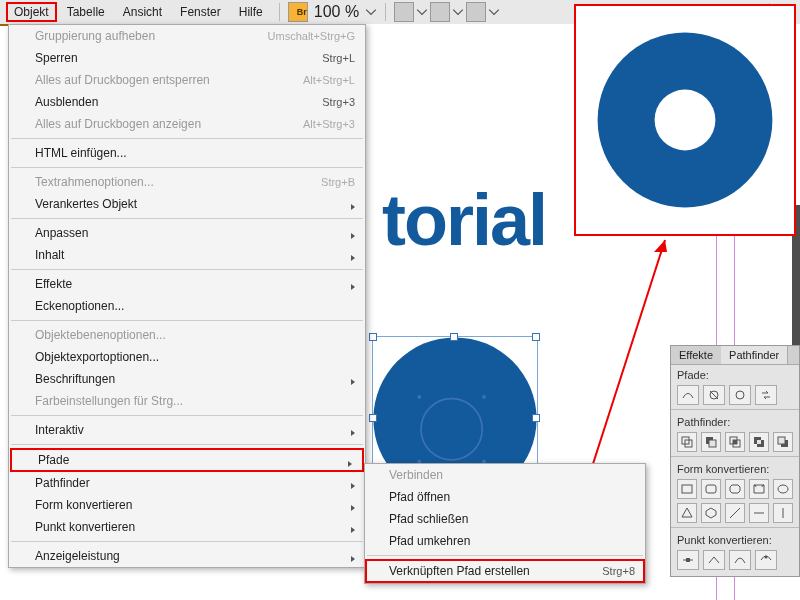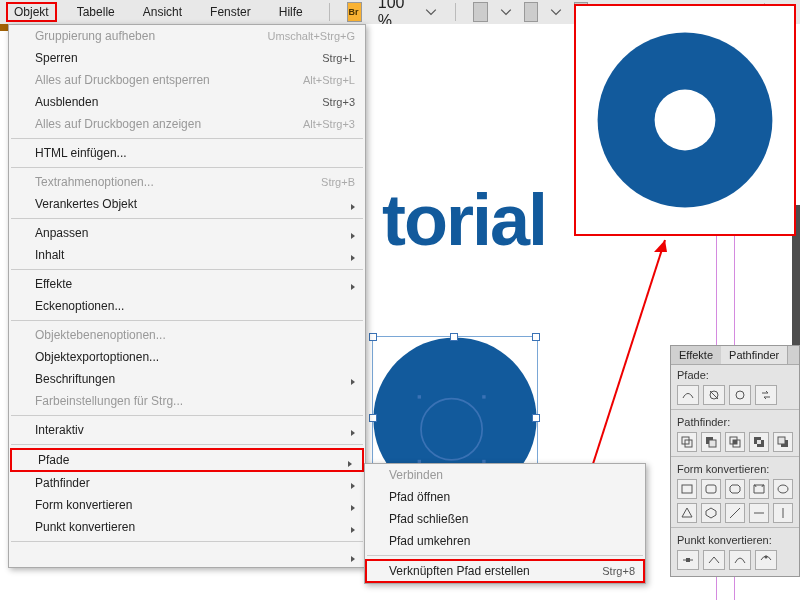--- a/index.html
+++ b/index.html
@@ -1,16 +1,16 @@
 <!DOCTYPE html>
 <html><head>
 <meta charset="utf-8">
 <style>
 html,body{margin:0;padding:0;font-family:"Segoe UI",Tahoma,Arial,sans-serif;font-size:12px;background:#fff;color:#222;width:800px;height:600px;overflow:hidden}
-.topbar{height:24px;background:#e8e8e8;border-bottom:7px solid #a16207;display:flex;align-items:center;padding:0 6px;gap:12px}
+.topbar{height:24px;background:#e8e8e8;border-bottom:2px solid #a16207;display:flex;align-items:center;padding:0 6px;gap:2px}
 .mb-item{padding:3px 8px;cursor:default}
 .mb-item.sel{border:2px solid #e00;padding:1px 6px}
 .tb-sep{width:1px;height:18px;background:#bbb;margin:0 6px}
 .tb-ico{width:18px;height:18px;background:#ccc;border:1px solid #999}
 .zoom{font-size:16px;padding:0 4px}
 .dd{width:12px;height:12px}
 .dd svg{width:12px;height:12px}
 .spacer{flex:1}
 .search{width:120px;text-align:right;padding-right:4px;color:#444}
 .mag{width:16px;height:16px}
@@ -55,21 +55,21 @@
 </head>
 <body>
 
 <div class="topbar">
   <span class="mb-item sel">Objekt</span>
   <span class="mb-item">Tabelle</span>
   <span class="mb-item">Ansicht</span>
   <span class="mb-item">Fenster</span>
   <span class="mb-item">Hilfe</span>
   <div class="tb-sep"></div>
-  <div class="tb-ico" style="background:#f9b233;color:#4a3200;font-size:9px;font-weight:700;text-align:left;line-height:18px">Br</div>
+  <div class="tb-ico" style="background:#f9b233;color:#4a3200;font-size:9px;font-weight:700;text-align:right;line-height:18px">Br</div>
   <span class="zoom">100 %</span>
   <span class="dd"><svg viewBox="0 0 10 10">
         <path d="M1 3l4 4 4-4" fill="none" stroke="#555"></path>
       </svg></span>
   <div class="tb-sep"></div>
   <div class="tb-ico"></div>
   <span class="dd"><svg viewBox="0 0 10 10">
         <path d="M1 3l4 4 4-4" fill="none" stroke="#555"></path>
       </svg></span>
   <div class="tb-ico"></div>
@@ -380,20 +380,21 @@
         </svg></span>
     </div>
     <div class="mi">
       <span class="lbl">Punkt konvertieren</span>
       <span class="arr"><svg viewBox="0 0 8 8">
           <path d="M2 1l4 3-4 3z" fill="#555"></path>
         </svg></span>
     </div>
     <div class="msep"></div>
     <div class="mi">
+      <span class="lbl">Anzeigeleistung</span>
       <span class="arr"><svg viewBox="0 0 8 8">
           <path d="M2 1l4 3-4 3z" fill="#555"></path>
         </svg></span>
     </div>
   </div>
 
 <div class="submenu" id="submenu">
     <div class="si dis">
       <span class="lbl">Verbinden</span>
     </div>

